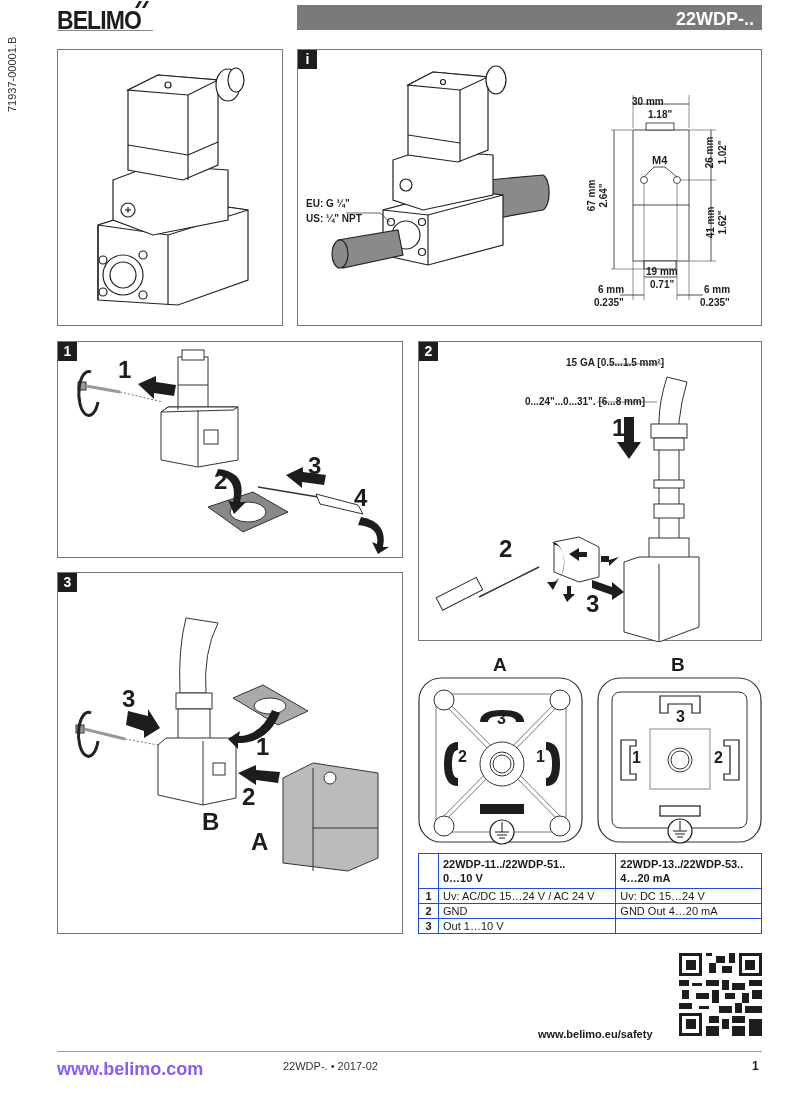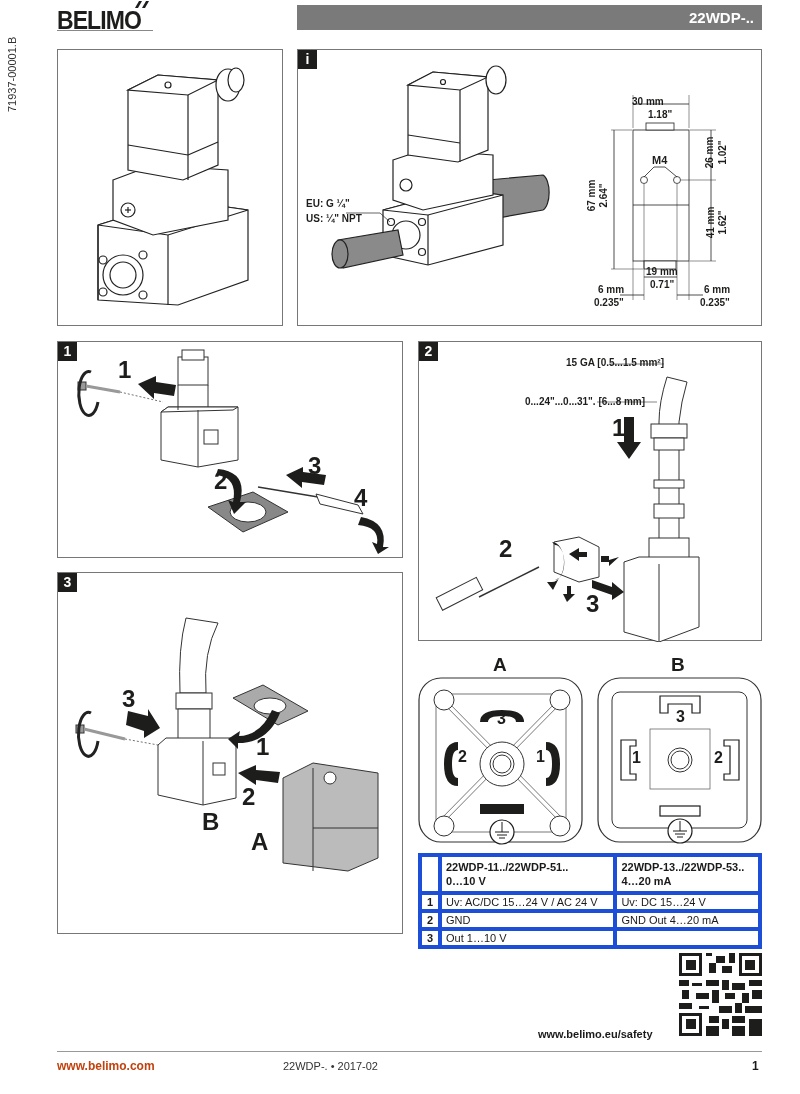--- a/index.html
+++ b/index.html
@@ -5,43 +5,43 @@
   * { box-sizing: border-box; margin: 0; padding: 0; }
   html, body { width: 800px; height: 1094px; background: #ffffff; overflow: hidden; }
   body { position: relative; font-family: "Liberation Sans", sans-serif; color: #1a1a1a; }
 
   .logo { position: absolute; left: 57px; top: 4px; width: 100px; height: 28px; }
   .logo-text { position: absolute; left: 0; top: 2px; font-weight: bold; font-size: 25px; letter-spacing: -1px; color: #1d1d1b; transform: scaleX(0.92); transform-origin: left top; }
   .logo-mark { position: absolute; left: 76px; top: -3px; width: 22px; height: 7px; }
   .logo-rule { position: absolute; left: 57px; top: 30px; width: 96px; height: 1px; background: #888; }
 
   .header-bar { position: absolute; left: 297px; top: 5px; width: 465px; height: 25px; background: #7a7a7a; }
-  .header-title { position: absolute; right: 8px; top: 4px; color: #fff; font-weight: bold; font-size: 15px; }
+  .header-title { position: absolute; right: 8px; top: 4px; color: #fff; font-weight: bold; font-size: 18px; }
 
   .doc-code { position: absolute; left: 6px; top: 112px; transform: rotate(-90deg); transform-origin: left top; font-size: 11px; color: #333; white-space: nowrap; }
 
   .panel { position: absolute; border: 1px solid #777; background: #fff; }
   .tag { position: absolute; left: 0; top: 0; width: 19px; height: 19px; background: #1d1d1b; color: #fff; font-weight: bold; font-size: 14px; text-align: center; line-height: 19px; }
   .panel svg { position: absolute; left: 0; top: 0; }
 
   .lbl { position: absolute; font-weight: bold; font-size: 10px; color: #1d1d1b; white-space: nowrap; }
   .step { position: absolute; font-weight: bold; font-size: 24px; color: #1d1d1b; font-family: "Liberation Sans", sans-serif; }
 
   .conn-title { position: absolute; font-weight: bold; font-size: 19px; color: #1d1d1b; }
 
   table.pins { position: absolute; left: 418px; top: 853px; width: 344px; border-collapse: collapse; font-size: 11px; }
-  table.pins td { border: 4px solid #1d4ed8; padding: 1px 4px; vertical-align: top; height: 15px; }
+  table.pins td { border: 1px solid #1d4ed8; padding: 1px 4px; vertical-align: top; height: 15px; }
   table.pins td.num { width: 20px; text-align: center; font-weight: bold; }
   table.pins td.head { font-weight: bold; line-height: 14px; padding-top: 3px; padding-bottom: 3px; }
 
   .qr { position: absolute; left: 679px; top: 953px; width: 83px; height: 83px; }
   .safety-url { position: absolute; left: 538px; top: 1028px; font-weight: bold; font-size: 11px; }
 
   .footer-rule { position: absolute; left: 57px; top: 1051px; width: 705px; height: 1px; background: #999; }
-  .footer-left { position: absolute; left: 57px; top: 1059px; font-size: 12px; font-weight: bold; color: #c2410c; }
+  .footer-left { position: absolute; left: 57px; top: 1059px; font-size: 18px; font-weight: bold; color: #8b5cf6; }
   .footer-mid { position: absolute; left: 283px; top: 1060px; font-size: 11px; color: #333; }
   .footer-right { position: absolute; left: 752px; top: 1059px; font-size: 12px; font-weight: bold; }
 </style>
 </head>
 <body>
 
 <div class="logo">
   <svg class="logo-mark" viewBox="0 0 22 7" width="22" height="7">
     <polygon points="2,7 6,0 9,0 5,7" fill="#1d1d1b"></polygon>
     <polygon points="9,7 13,0 16,0 12,7" fill="#1d1d1b"></polygon>

